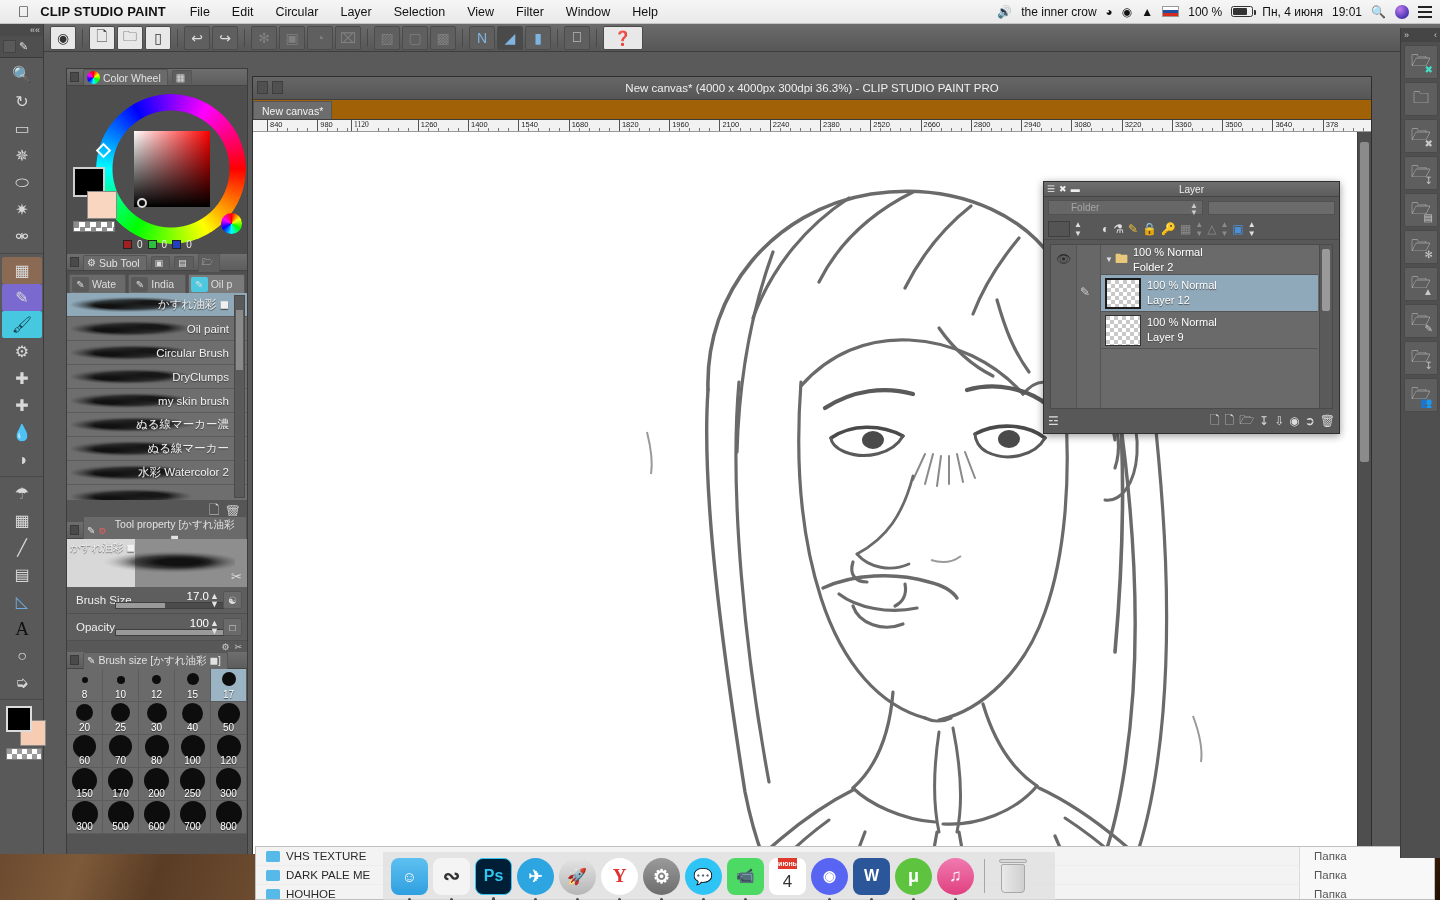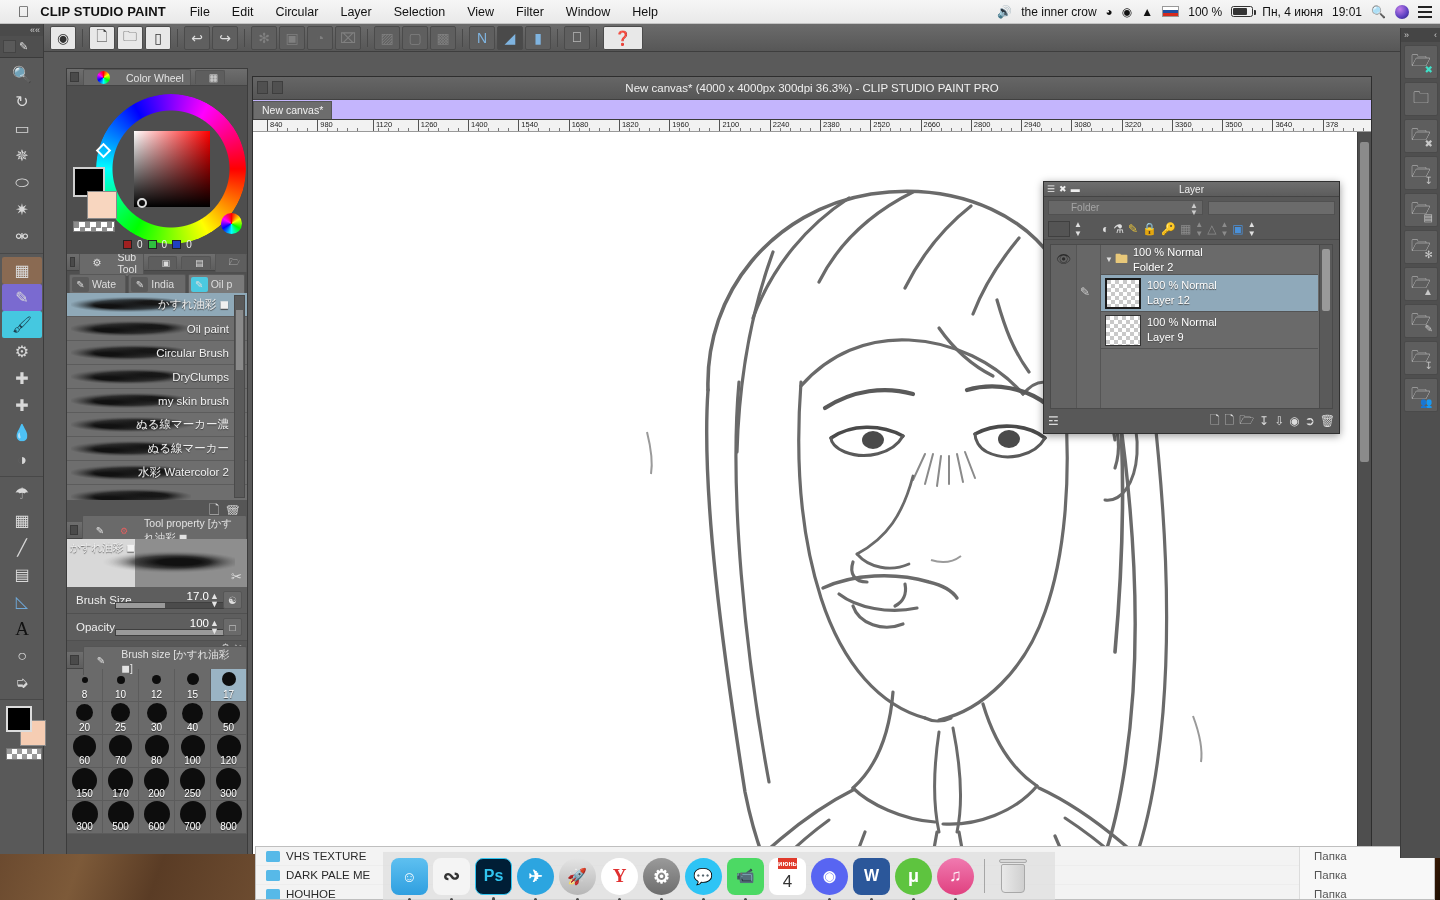--- a/index.html
+++ b/index.html
@@ -70,22 +70,22 @@
   .cbtn.white { background:#e8e8e8; color:#333; }
   .cbtn.dim { color:#808080; }
   .cdiv { width:1px; height:18px; background:#494949; margin:0 4px; }
 
   
   .leftdock { position:absolute; left:66px; top:44px; width:182px; height:816px; background:#545454;
               border:1px solid #3c3c3c; }
   .pnl-title { height:17px; background:linear-gradient(#6e6e6e,#5d5d5d); border-bottom:1px solid #444;
                display:flex; align-items:center; font-size:10.5px; color:#e2e2e2; padding-left:3px; gap:4px;}
   .pnl-title .grip { width:9px; height:10px; background:#4a4a4a; border:1px solid #3a3a3a; }
-  .tabchip { display:flex; align-items:center; gap:16px; background:#6a6a6a; padding:1px 6px 1px 13px;
-             border-radius:2px 2px 0 0; border:1px solid #555; border-bottom:none; }
+  .tabchip { display:flex; align-items:center; gap:3px; background:#6a6a6a; padding:1px 6px 1px 3px;
+             border-radius:2px 2px 0 0; border:1px solid #555; border-bottom:none;text-align:center; }
   
   .cw-body { background:#4e4e4e; height:168px; position:relative; }
   .cwheel { position:absolute; left:29px; top:8px; width:150px; height:150px; border-radius:50%;
     background: conic-gradient(from 90deg, #ff0000, #ffff00, #00ff00, #00ffff, #0000ff, #ff00ff, #ff0000);
     -webkit-mask: radial-gradient(circle, transparent 58px, #000 59px, #000 75px, transparent 76px);
             mask: radial-gradient(circle, transparent 58px, #000 59px, #000 75px, transparent 76px);
   }
   .cw-sq { position:absolute; left:67px; top:45px; width:76px; height:76px;
     background:linear-gradient(to top,#000,transparent), linear-gradient(to right,#fff,#ff0000); }
   .cw-hmark { position:absolute; left:31px; top:59px; width:11px; height:11px; border:2px solid #fff;
@@ -158,21 +158,21 @@
   .bsnum { font-size:10px; color:#fff; z-index:2; text-shadow:0 1px 1px #333;}
 
   
   .canvas-win { position:absolute; left:252px; top:52px; width:1120px; height:805px;
                 background:#555; border:1px solid #2e2e2e; }
   .cw-titlebar { height:23px; background:linear-gradient(#666,#565656); border-bottom:1px solid #404040;
                  display:flex; align-items:center; justify-content:center; position:relative;
                  font-size:11.5px; color:#f0f0f0; }
   .cw-titlebar .ctrls { position:absolute; left:4px; top:4px; display:flex; gap:4px; }
   .cw-titlebar .ctrls i { width:11px; height:13px; background:#505050; border:1px solid #3e3e3e; display:block;}
-  .cw-tabbar { height:20px; background:#c4b5fd; border-bottom:1px solid #3c3c3c; display:flex; align-items:center;}
+  .cw-tabbar { height:20px; background:#a16207; border-bottom:1px solid #3c3c3c; display:flex; align-items:flex-end;}
   .cw-tab { height:18px; background:#6d6d6d; border:1px solid #565656; border-bottom:none;
             font-size:10.5px; color:#f2f2f2; padding:0 8px; display:flex; align-items:center; }
   .ruler-h { height:12px; background:#f2f2f2; border-bottom:1px solid #999; position:relative; overflow:hidden;}
   .ruler-h .rm { position:absolute; top:0; height:20px; border-left:1px solid #555; font-size:7.5px;
                  color:#222; padding-left:2px; line-height:9px; }
   .ruler-h .tick { position:absolute; bottom:0; width:1px; height:3px; background:#777; }
   .canvas-area { position:absolute; left:0; top:55px; right:14px; bottom:20px; background:#6c6c6c; overflow:hidden;}
   .paper { position:absolute; left:0; top:0; width:1104px; height:730px; background:#ffffff; }
   .cw-scroll-v { position:absolute; right:0; top:55px; bottom:20px; width:14px; background:#4e4e4e; border-left:1px solid #3d3d3d;}
   .cw-scroll-v b { position:absolute; left:2px; right:2px; top:10px; height:320px; background:#8b8b8b; border-radius:2px;}
@@ -660,21 +660,21 @@
           <div class="rm" style="left: 14px;">840</div>
           <div class="tick" style="left: 24.0545px;"></div>
           <div class="tick" style="left: 34.1091px;"></div>
           <div class="tick" style="left: 44.1636px;"></div>
           <div class="tick" style="left: 54.2182px;"></div>
           <div class="rm" style="left: 64.2727px;">980</div>
           <div class="tick" style="left: 74.3273px;"></div>
           <div class="tick" style="left: 84.3818px;"></div>
           <div class="tick" style="left: 94.4364px;"></div>
           <div class="tick" style="left: 104.491px;"></div>
-          <div class="rm" style="left: 120px;">1120</div>
+          <div class="rm" style="left: 98px; font-family: Liberation Serif, serif;">1120</div>
           <div class="tick" style="left: 124.6px;"></div>
           <div class="tick" style="left: 134.655px;"></div>
           <div class="tick" style="left: 144.709px;"></div>
           <div class="tick" style="left: 154.764px;"></div>
           <div class="rm" style="left: 164.818px;">1260</div>
           <div class="tick" style="left: 174.873px;"></div>
           <div class="tick" style="left: 184.927px;"></div>
           <div class="tick" style="left: 194.982px;"></div>
           <div class="tick" style="left: 205.036px;"></div>
           <div class="rm" style="left: 215px;">1400</div>

